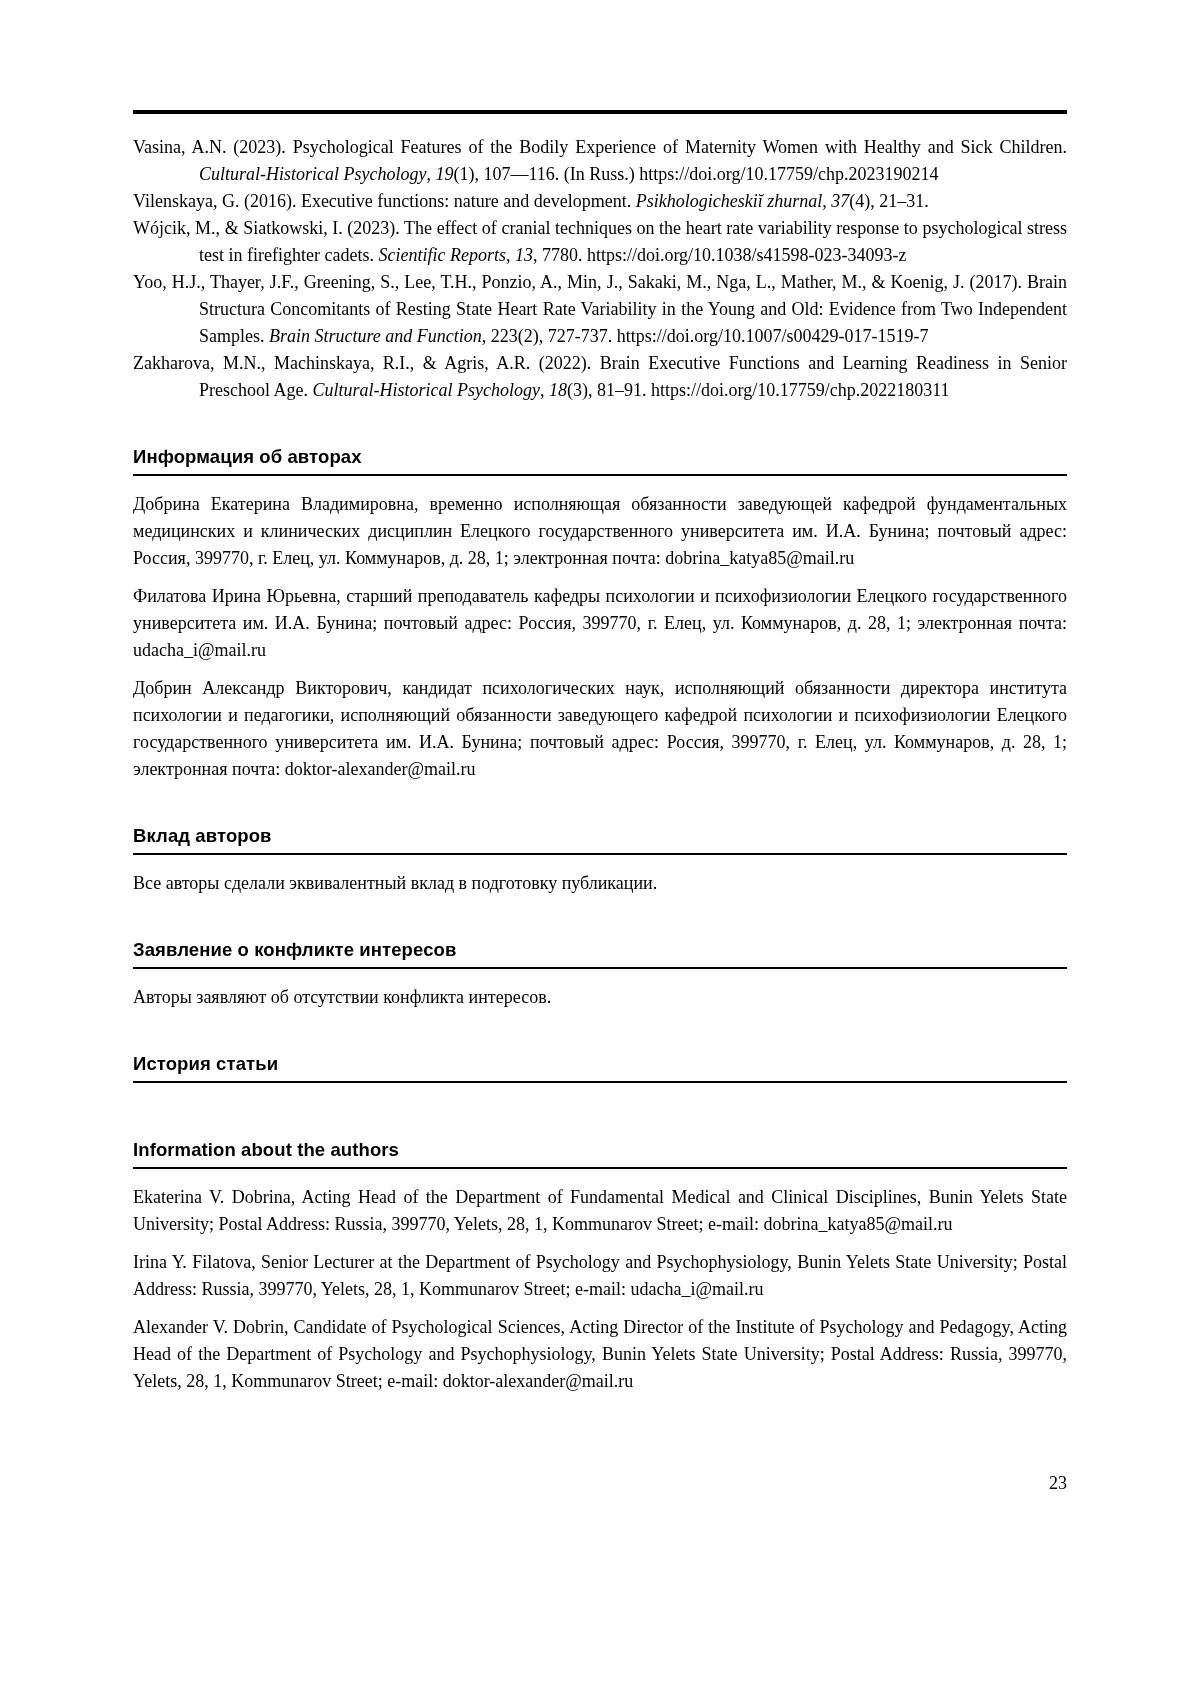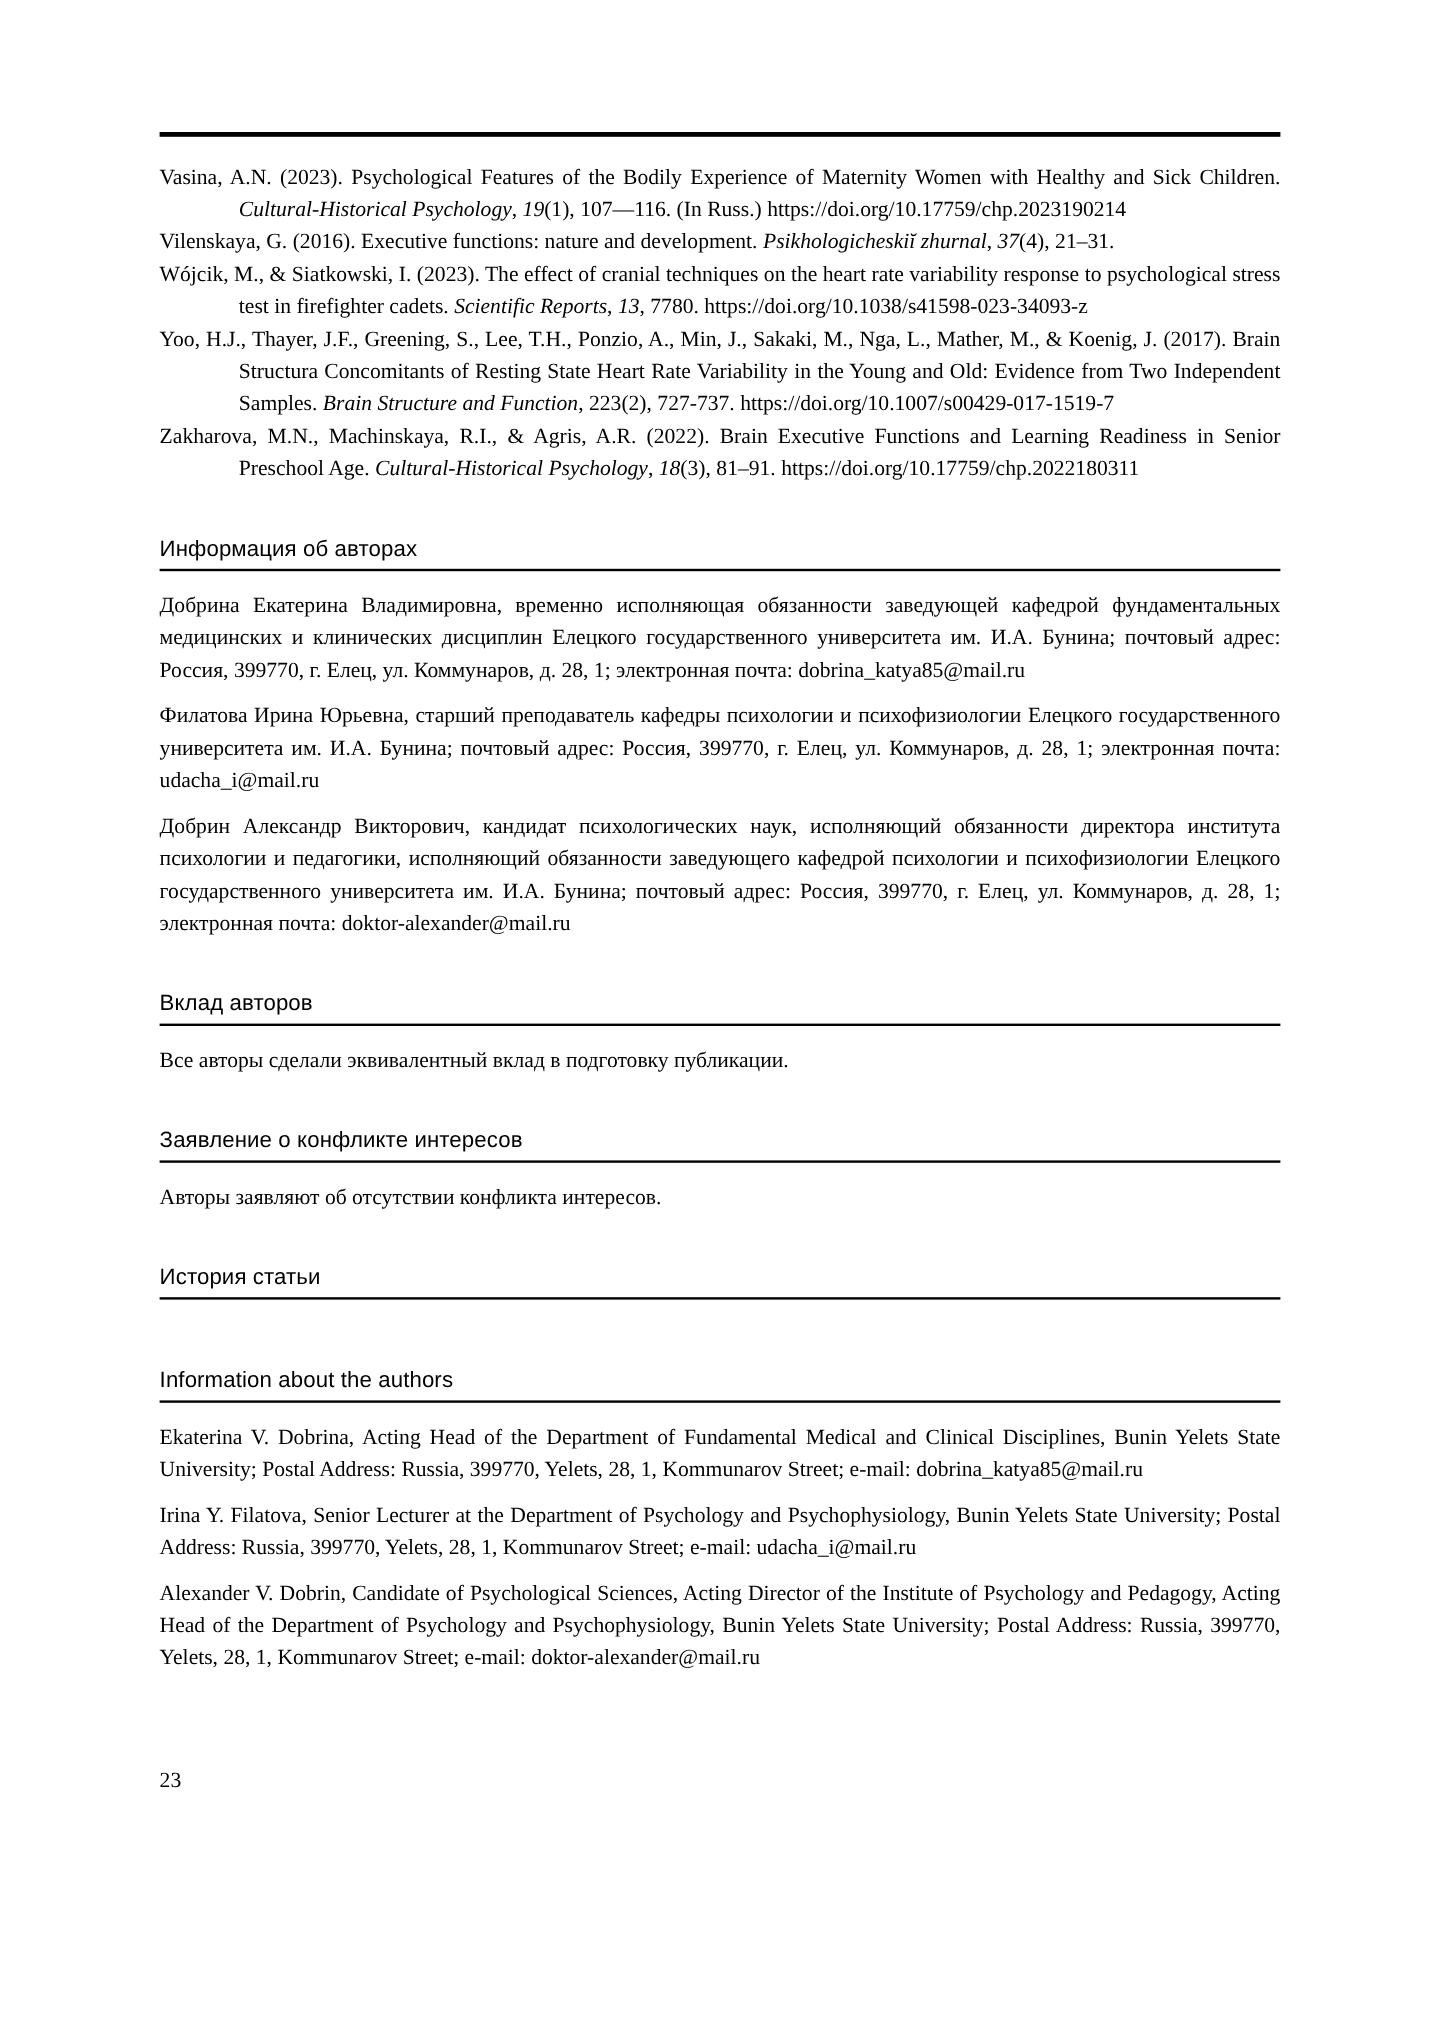--- a/index.html
+++ b/index.html
@@ -22,39 +22,39 @@
   }
   .references { margin-bottom: 4px; }
   .ref {
     text-align: justify;
     line-height: 27px;
     padding-left: 66px;
     text-indent: -66px;
   }
   .section-heading {
     font-family: "Liberation Sans", sans-serif;
-    font-weight: normal;
+    font-weight: bold;
     font-size: 18.5px;
     letter-spacing: 0.1px;
     border-bottom: 2px solid #000000;
     padding-bottom: 6px;
     margin-top: 42px;
     margin-bottom: 15px;
   }
   .section-heading.en { margin-top: 56px; }
   .para {
     text-align: justify;
     line-height: 27px;
     margin-bottom: 11px;
   }
   .para:last-child { margin-bottom: 0; }
   .b { font-weight: normal; }
   .i { font-style: italic; }
   .page-number {
-    text-align: left;
+    text-align: right;
     margin-top: 78px;
     font-size: 18px;
   }
 </style>
 </head>
 <body>
 
 <div class="page">
 
   <div class="top-rule"></div>

